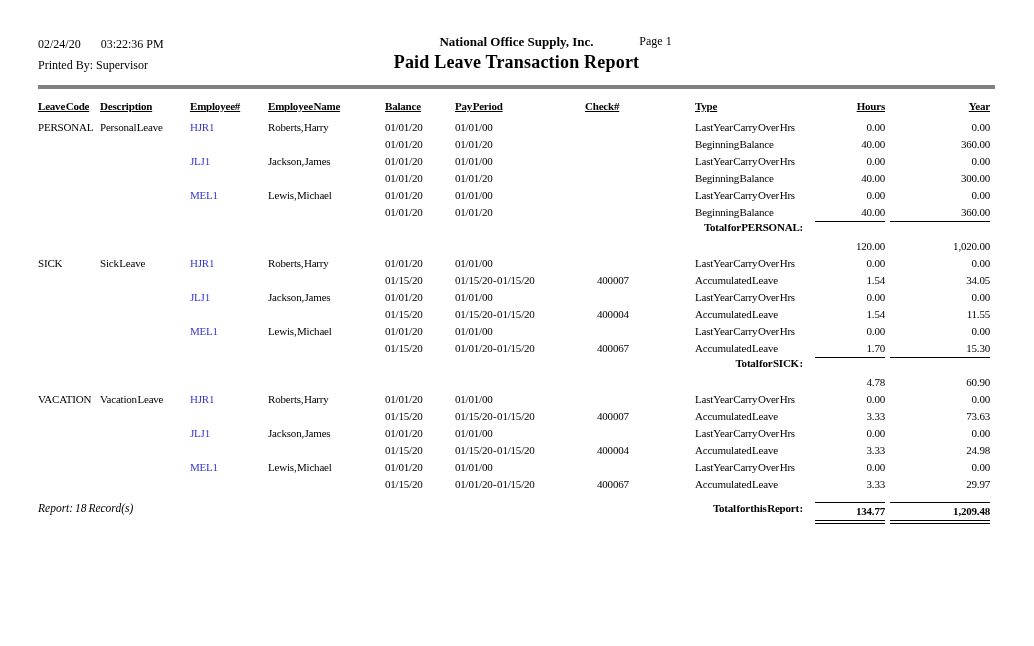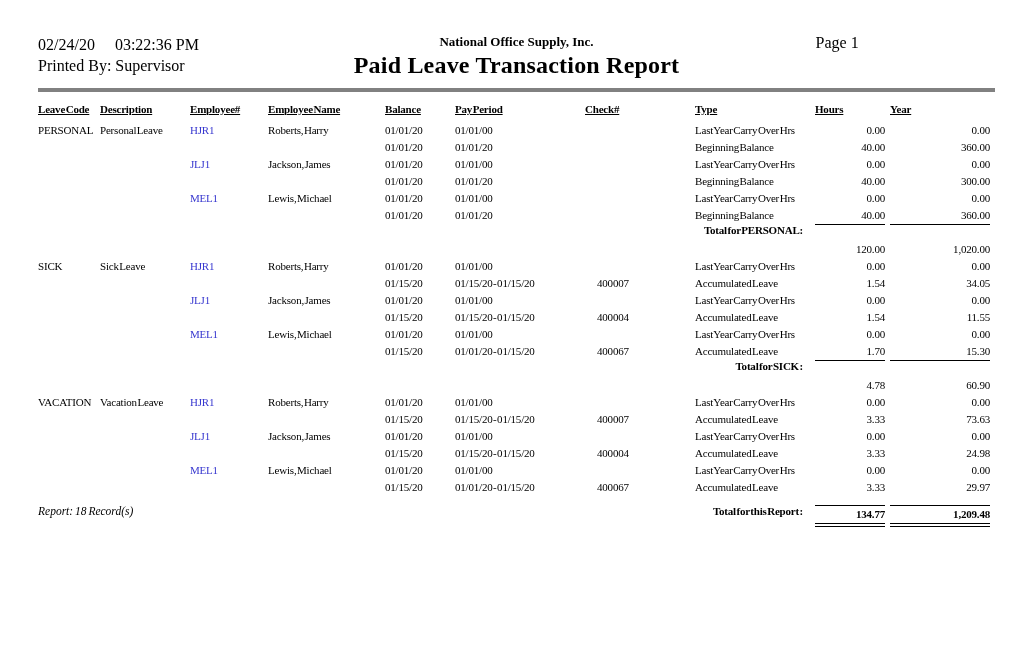--- a/index.html
+++ b/index.html
@@ -5,36 +5,36 @@
   * { box-sizing: border-box; }
   html, body { margin: 0; padding: 0; background: #ffffff; }
   body {
     width: 1034px; height: 646px; overflow: hidden;
     font-family: "Liberation Serif", serif; color: #000;
   }
   .page { width: 1034px; height: 646px; padding: 34px 39px 0 38px; background: #fff; }
 
   
   header { display: grid; grid-template-columns: 1fr auto 1fr; align-items: start; }
-  .h-left { font-size: 16px; line-height: 21px; white-space: nowrap; }
+  .h-left { font-size: 12px; line-height: 21px; white-space: nowrap; }
   .h-time { margin-left: 20px; }
   .h-center { text-align: center; }
   .company { font-size: 13px; font-weight: bold; }
-  .title { font-size: 24px; font-weight: bold; margin-top: 2px; letter-spacing: 0.2px; }
-  .h-right { text-align: center; font-size: 16px; }
+  .title { font-size: 18px; font-weight: bold; margin-top: 2px; letter-spacing: 0.2px; }
+  .h-right { text-align: left; font-size: 12px; }
   .rule { height: 4px; background: #818181; margin-top: 9px; }
 
   
   table.report {
     width: 957px; border-collapse: collapse; table-layout: fixed; margin-top: 2px;
     font-size: 11px; line-height: 12px; letter-spacing: -0.2px; word-spacing: -2px;
   }
   th, td { padding: 0; vertical-align: top; text-align: left; font-weight: normal; }
   thead th { font-weight: bold; text-decoration: underline; padding: 9px 0 4px; }
-  thead th.ar { text-align: left; padding-right: 5px; }
+  thead th.ar { text-align: right; padding-right: 5px; }
   td.ar { text-align: right; padding-right: 5px; }
   .data-row td { padding-top: 5px; }
   td.chk { padding-left: 12px; }
   .type-inner { max-width: 106px; }
   .emp { color: #3737CF; cursor: pointer; margin-top: 29px; }
   .total-row td { padding-top: 3px; margin-top: 24px; }
   .tlabel { font-weight: bold; text-align: right; padding-right: 12px; }
   .tnum { border-top: 1px solid #000; padding-top: 18px; font-weight: normal; }
   tfoot td { padding-top: 12px; }
   .records { font-style: italic; font-size: 11.5px; letter-spacing: 0; word-spacing: -1px; }

